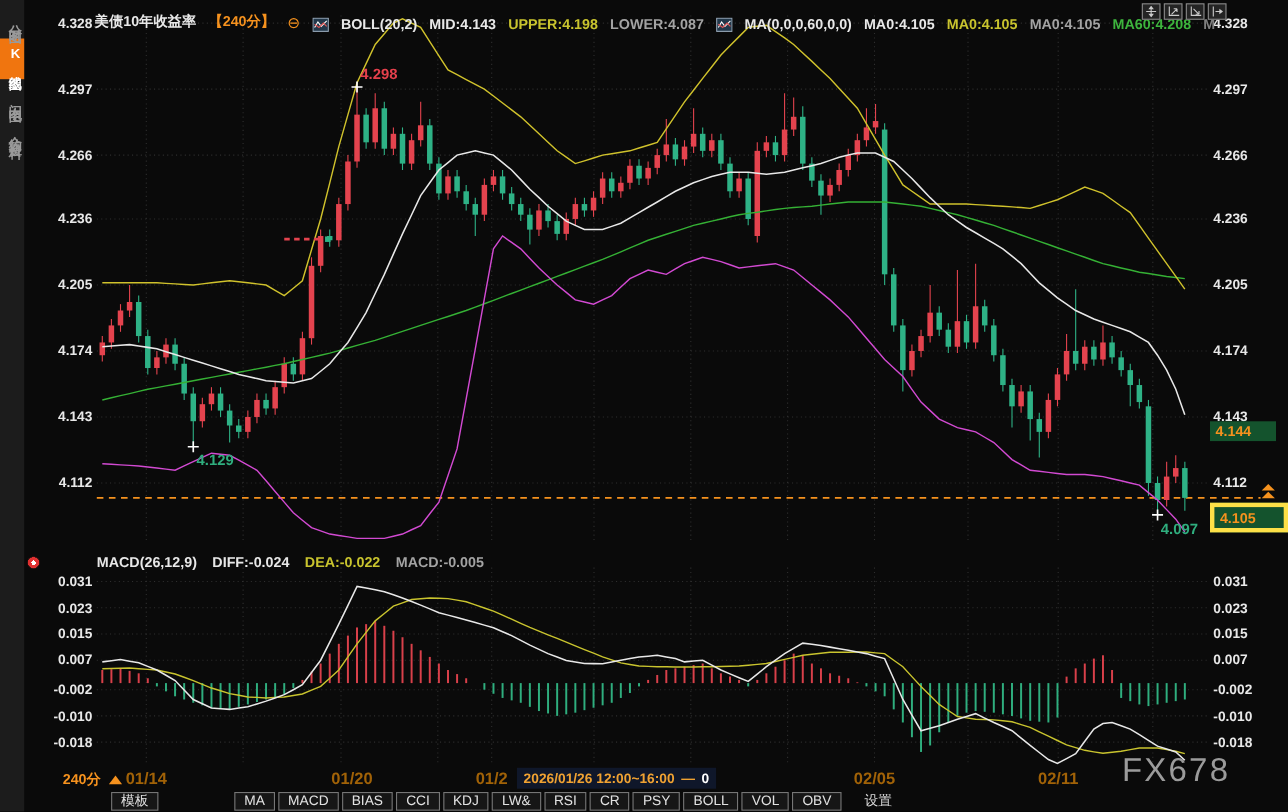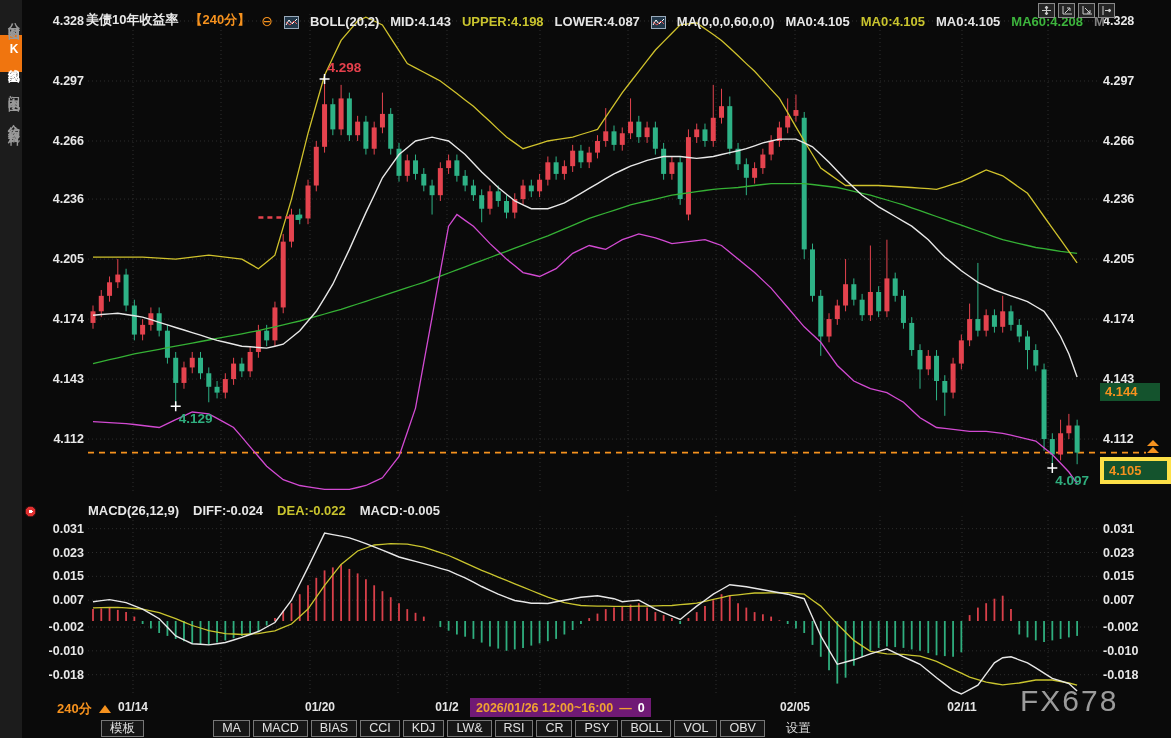--- a/index.html
+++ b/index.html
@@ -8,21 +8,21 @@
   #chart{position:absolute;left:0;top:0;z-index:1;}
   
   #sidebar{position:absolute;left:0;top:0;width:22px;height:738px;background:#1c1c1c;z-index:5;}
   .stab{width:22px;writing-mode:vertical-rl;text-orientation:upright;letter-spacing:3px;
         color:#9a9a9a;font-size:12px;font-weight:bold;padding:7px 0;margin-top:6px;
         text-align:center;cursor:pointer;}
   .stab.active{background:#f0750f;color:#fff;}
   
   #header{position:absolute;left:86px;top:13px;height:16px;display:flex;gap:11px;align-items:flex-end;
           font-size:13px;font-weight:bold;white-space:nowrap;z-index:4;}
-  .hw{color:#e8e8e8;} .hy{color:#c9c42e;} .hm{color:#e5e5e5;} .hg{color:#3db53d;} .hgr{color:#808080;}
+  .hw{color:#e8e8e8;} .hy{color:#c9c42e;} .hm{color:#a3a3a3;} .hg{color:#3db53d;} .hgr{color:#808080;}
   .hper{color:#f6921e;} .hcol{color:#f6921e;font-size:14px;font-weight:normal;}
   .mini{display:inline-flex;width:15px;height:13px;}
   
   #winicons{position:absolute;left:1038px;top:3px;display:flex;gap:3px;z-index:4;}
   .wic{width:15px;height:13px;border:1px solid #888;background:#242424;display:flex;
        align-items:center;justify-content:center;cursor:pointer;}
   
   .yl{position:absolute;font-size:12.5px;font-weight:bold;color:#e8e8e8;z-index:3;line-height:15px;}
   .yl.l{left:24px;width:60px;text-align:right;}
   .yl.r{left:1103px;width:62px;text-align:left;}
@@ -36,23 +36,23 @@
   
   #macdhdr{position:absolute;left:88px;top:503px;display:flex;gap:14px;font-size:13px;
            font-weight:bold;z-index:3;}
   #macd-dot{position:absolute;left:25px;top:506px;width:11px;height:11px;border-radius:50%;
      background:radial-gradient(circle,#ffffff 0 2px,#e03030 2px 5px,rgba(224,48,48,.35) 5px);z-index:3;}
   
   #xaxisrow{position:absolute;left:0;top:698px;width:1171px;height:20px;z-index:4;}
   #period{position:absolute;left:57px;top:2px;color:#f6921e;font-size:13px;font-weight:bold;}
   #period .tri{display:inline-block;width:0;height:0;border-left:6px solid transparent;
      border-right:6px solid transparent;border-bottom:8px solid #f6921e;margin-left:7px;}
-  .xdate{position:absolute;top:2px;width:56px;margin-left:-28px;text-align:center;color:#e5e5e5;
-     font-size:12px;font-weight:bold;}
-  #tooltip{position:absolute;left:470px;top:0px;height:19px;background:#701a75;display:flex;gap:6px;
+  .xdate{position:absolute;top:2px;width:56px;margin-left:-28px;text-align:center;color:#a16207;
+     font-size:15px;font-weight:bold;}
+  #tooltip{position:absolute;left:470px;top:0px;height:19px;background:#0f172a;display:flex;gap:6px;
      align-items:center;padding:0 6px;font-size:12.5px;font-weight:bold;z-index:5;}
   #tooltip .ttd{color:#f0a232;} #tooltip .ttdash{color:#f0a232;} #tooltip .ttv{color:#fff;}
   
   #toolbar{position:absolute;left:55px;top:719px;height:19px;display:flex;gap:3px;z-index:4;align-items:center;}
   .tbtn{border:1px solid #767676;background:#161616;color:#e2e2e2;font-size:12.5px;line-height:15px;
         padding:0 8px;cursor:pointer;white-space:nowrap;}
   .tbtn.active{background:#f0750f;border-color:#f0750f;color:#fff;font-weight:bold;margin-top:41px;}
   .tbtn.vip{color:#f6921e;font-weight:bold;margin-top:44px;}
   .tbtn.plain{border:none;background:transparent;margin-left:10px;color:#d8d8d8;}
   #watermark{position:absolute;left:1020px;top:684px;font-size:30px;color:#9b9b9b;

